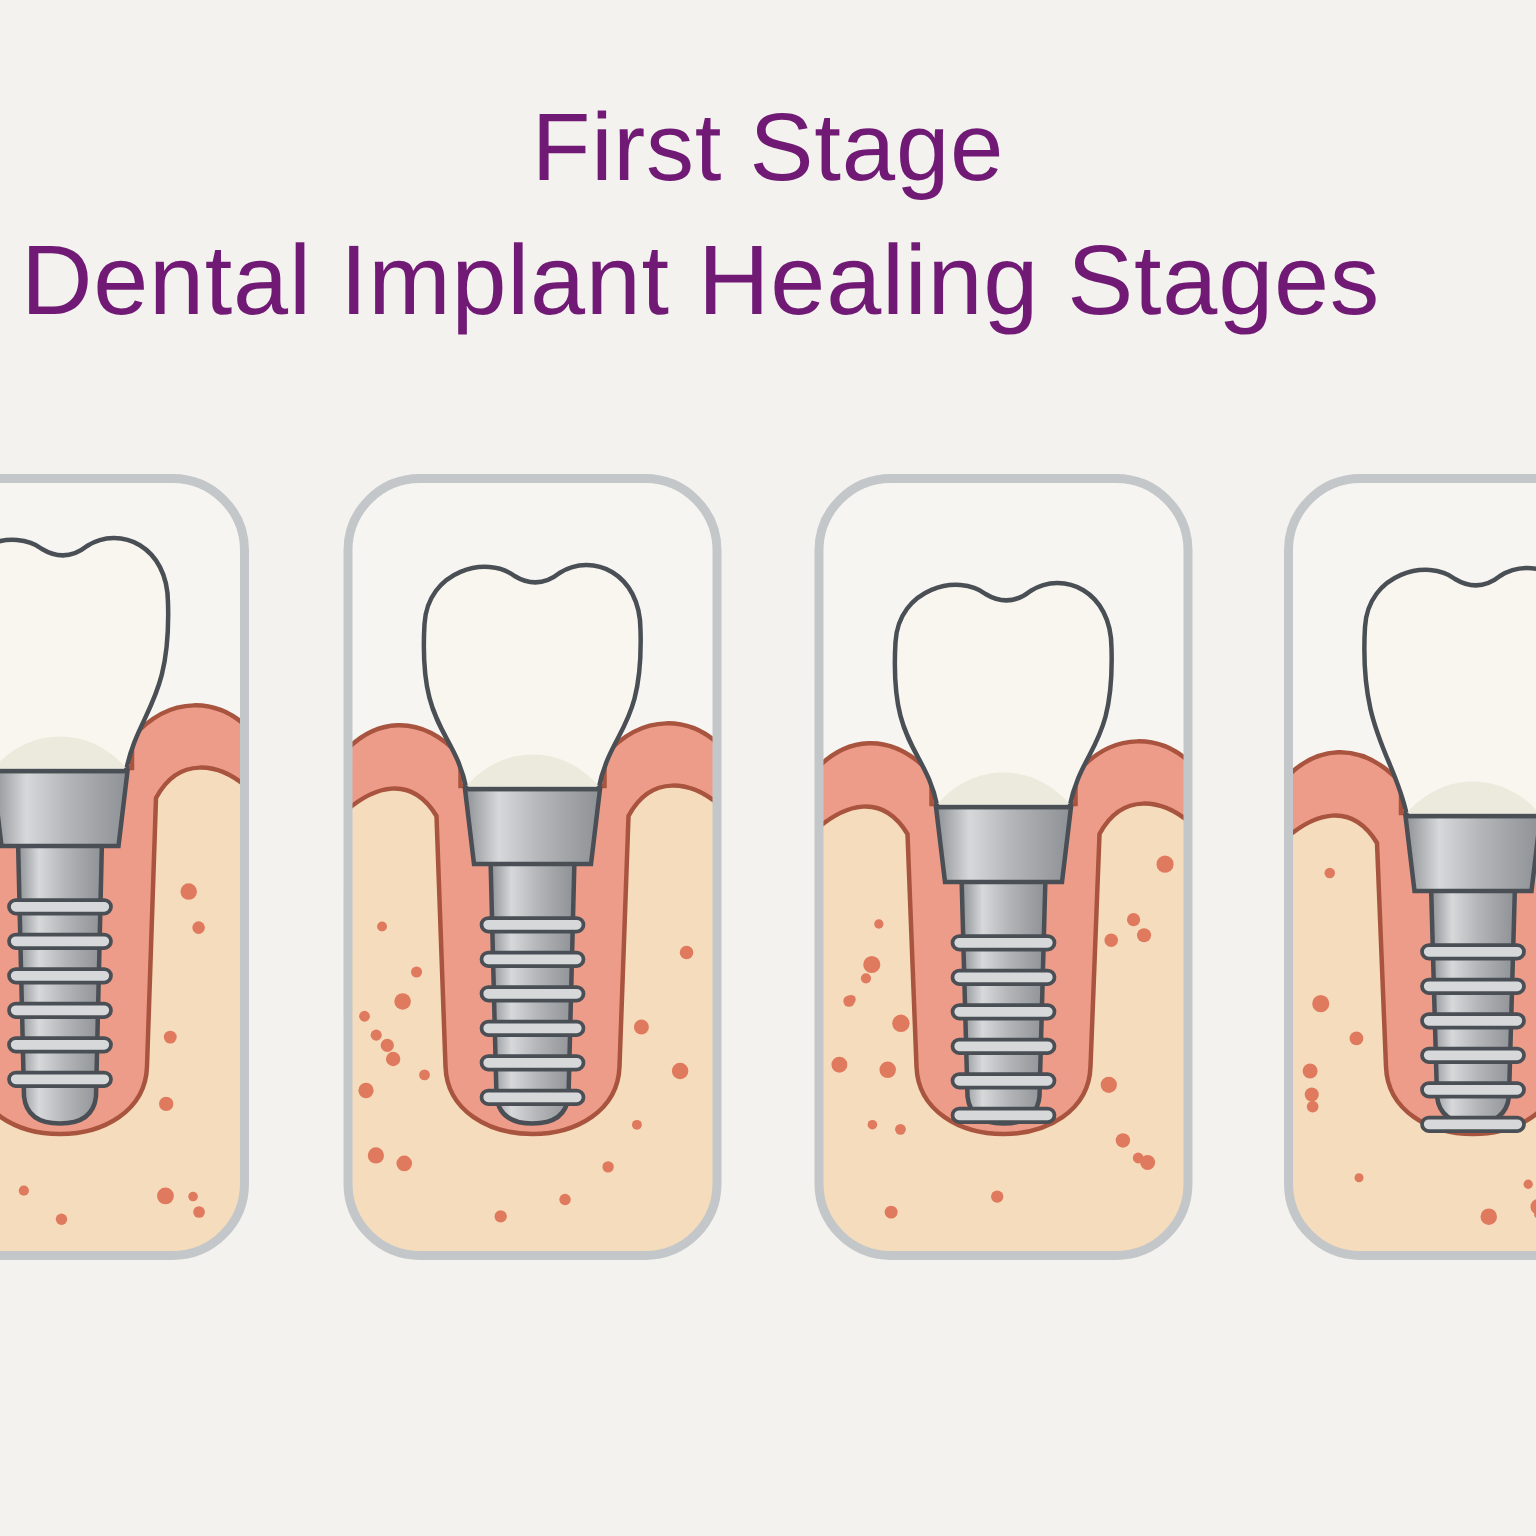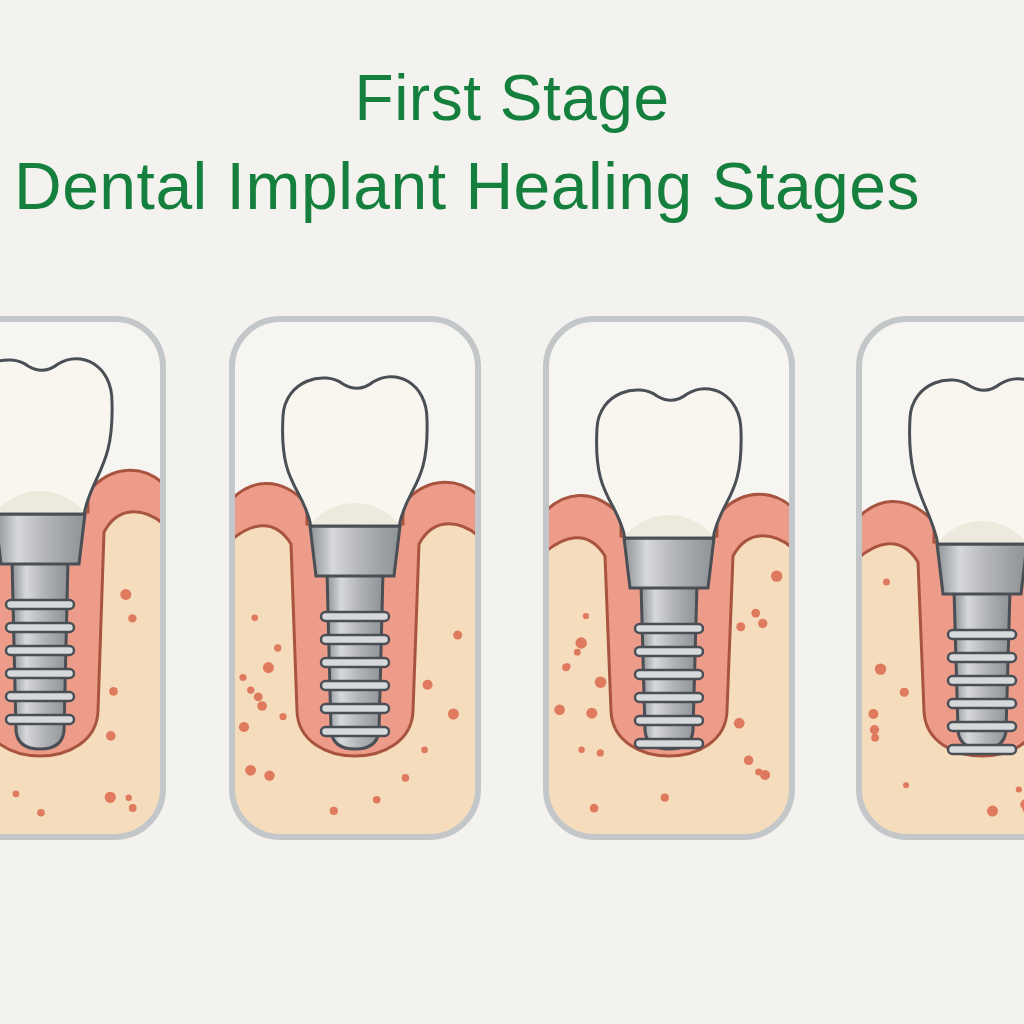--- a/index.html
+++ b/index.html
@@ -4,21 +4,21 @@
 <style>
   html, body { margin: 0; padding: 0; }
   body {
     width: 1024px; height: 1024px; overflow: hidden;
     background: #f3f2ee;
     position: relative;
     font-family: "Liberation Sans", "DejaVu Sans", sans-serif;
   }
   .title {
     position: absolute; left: 0; width: 1024px; text-align: center;
-    color: #15803d; font-weight: normal; margin: 0;
+    color: #701a75; font-weight: normal; margin: 0;
     letter-spacing: 0.5px;
   }
   .title-line1 { top: 62px; font-size: 64px; line-height: 72px; }
   .title-line2 { top: 148px; font-size: 66px; line-height: 76px; left: 14px; text-align: left; white-space: nowrap; }
   .panel {
     position: absolute; top: 316px; width: 252px; height: 524px;
     box-sizing: border-box;
   }
   .panel svg { display: block; overflow: visible; }
 </style>

